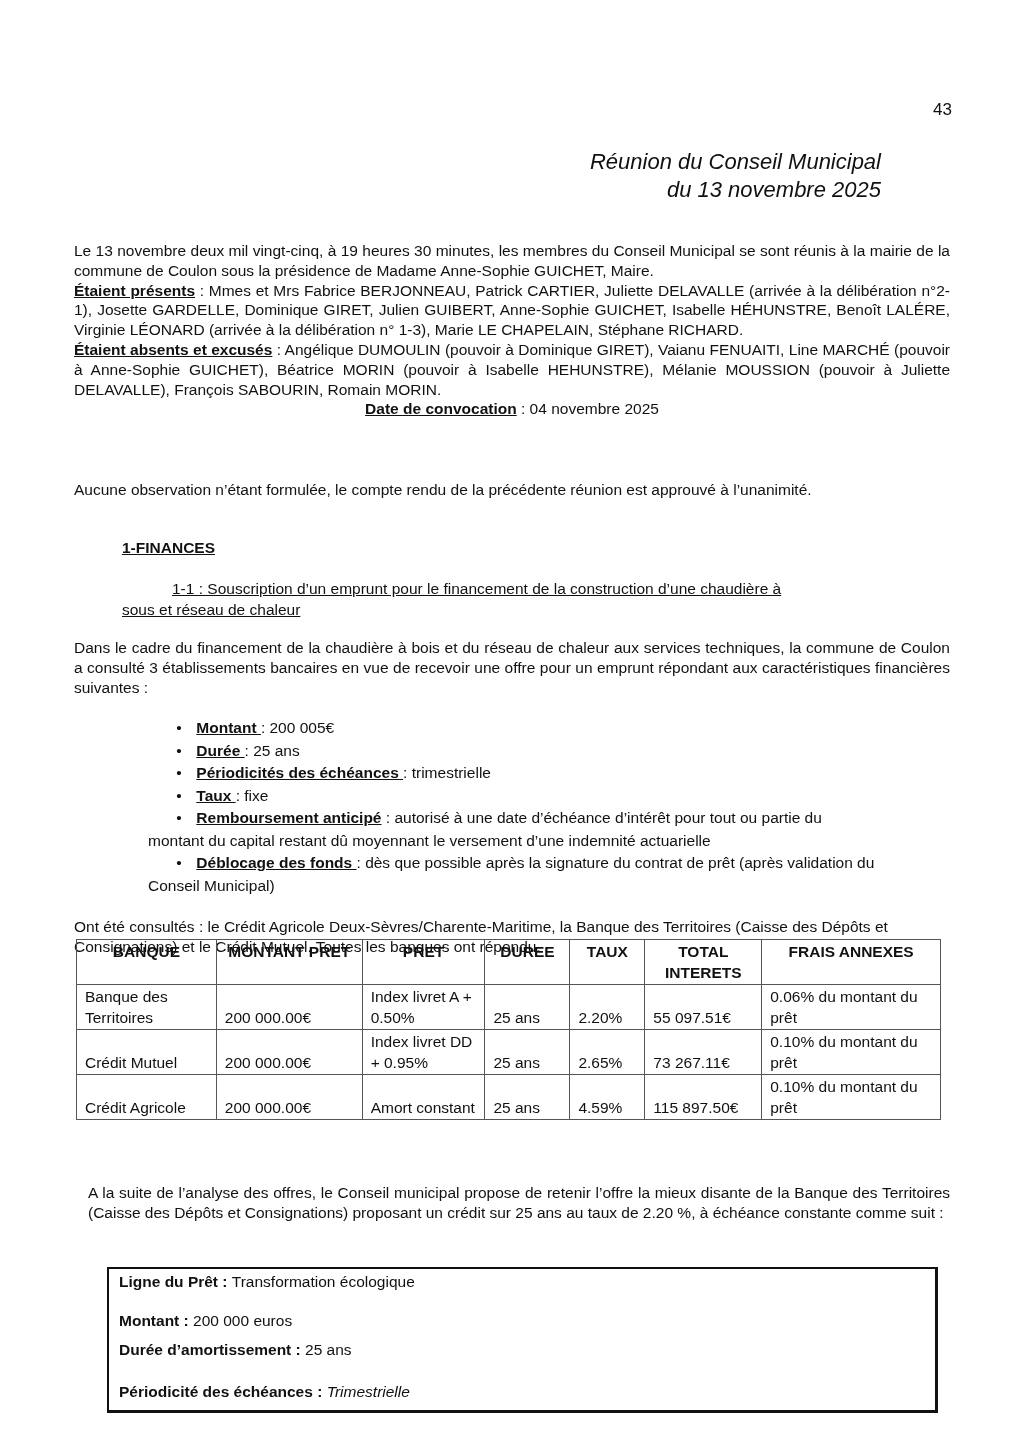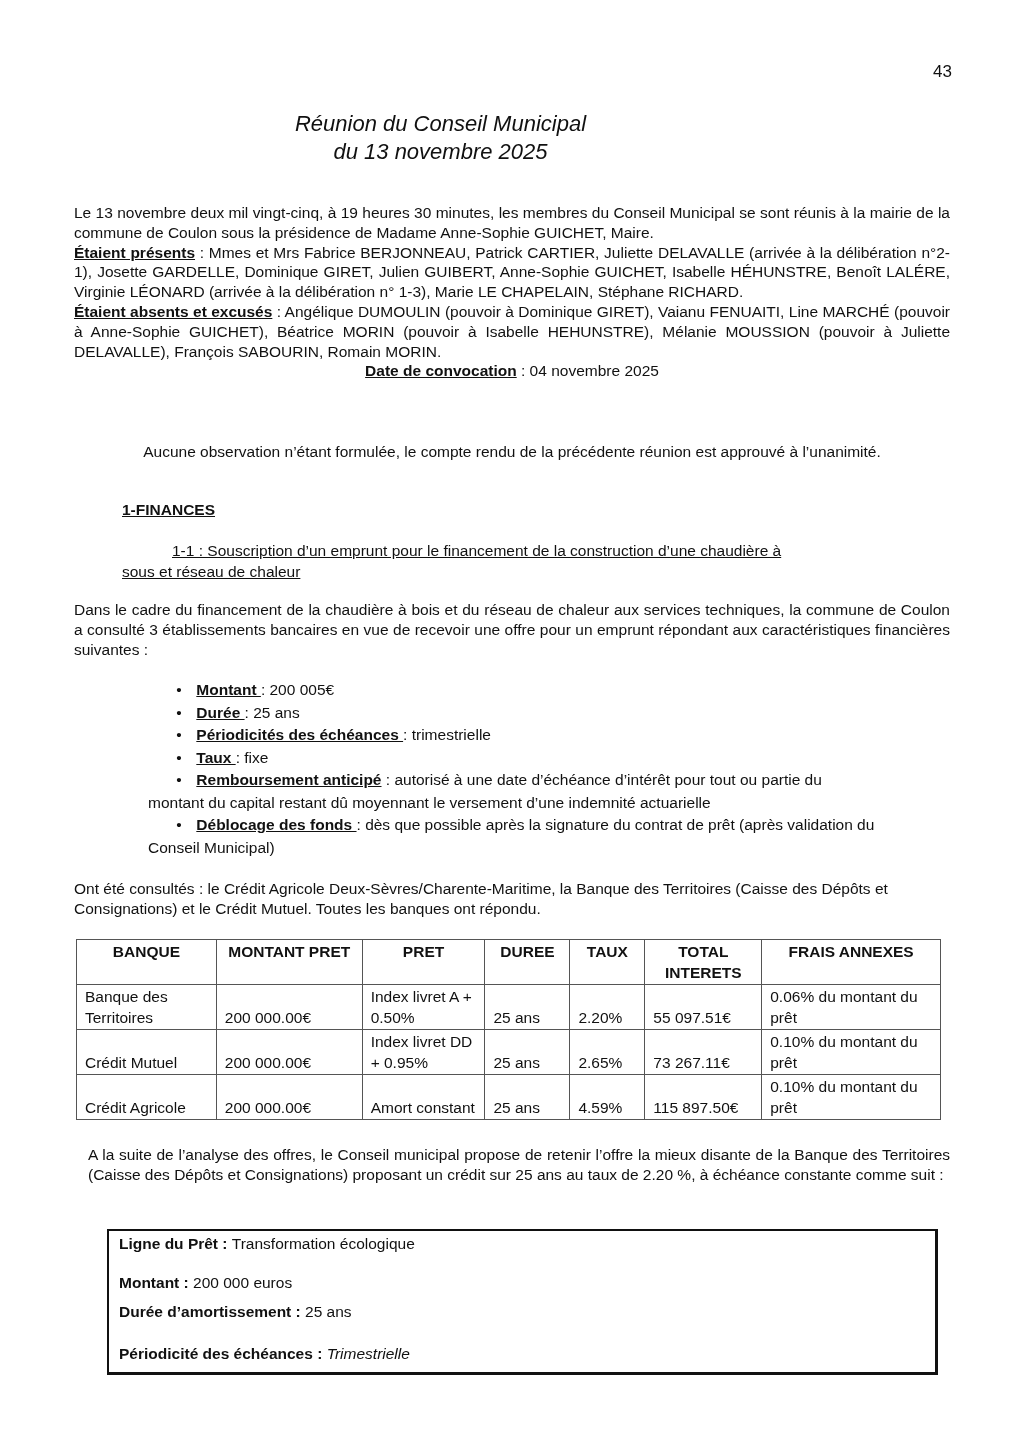--- a/index.html
+++ b/index.html
@@ -1,23 +1,23 @@
 <!DOCTYPE html>
 <html><head>
 <meta charset="utf-8">
 <style>
   html, body { margin: 0; padding: 0; background: #ffffff; }
   body {
     width: 1024px; height: 1448px; position: relative; overflow: hidden;
     font-family: "Liberation Sans", sans-serif; color: #111;
     font-size: 15.5px;
   }
-  .abs { position: absolute; }
+  .abs { position: absolute; margin-top: 38px; }
   .page-number { right: 72px; top: 62px; font-size: 17px; }
-  .title { left: 0; width: 881px; top: 110px; text-align: center; font-style: italic; font-size: 22px; line-height: 28px; }
+  .title { left: 0; width: 881px; top: 110px; text-align: right; font-style: italic; font-size: 22px; line-height: 28px; }
   .para { left: 74px; width: 876px; line-height: 19.8px; text-align: justify; }
   .para p { margin: 0; }
   .lbl { font-weight: bold; text-decoration: underline; }
   .sec { left: 122px; font-weight: bold; text-decoration: underline; font-size: 15.5px; }
   .subsec { left: 122px; width: 818px; font-weight: normal; line-height: 21px; text-align: justify; }
   .subsec span { text-decoration: underline; }
   .bullets { left: 148px; width: 804px; line-height: 22.5px; }
   .bullet { margin: 0; }
   .bullet .dot { display: inline-block; width: 26px; text-align: center; padding-left: 18px; }
   table.banks {
@@ -46,21 +46,21 @@
   <div>du 13 novembre 2025</div>
 </div>
 
 <div class="abs para" style="top:203px;">
   <p>Le 13 novembre deux mil vingt-cinq, à 19 heures 30 minutes, les membres du Conseil Municipal se sont réunis à la mairie de la commune de Coulon sous la présidence de Madame Anne-Sophie GUICHET, Maire.</p>
   <p><span class="lbl">Étaient présents</span><span> : Mmes et Mrs Fabrice BERJONNEAU, Patrick CARTIER, Juliette DELAVALLE (arrivée à la délibération n°2-1), Josette GARDELLE, Dominique GIRET, Julien GUIBERT, Anne-Sophie GUICHET, Isabelle HÉHUNSTRE, Benoît LALÉRE, Virginie LÉONARD (arrivée à la délibération n° 1-3), Marie LE CHAPELAIN, Stéphane RICHARD.</span></p>
   <p><span class="lbl">Étaient absents et excusés</span><span> : Angélique DUMOULIN (pouvoir à Dominique GIRET), Vaianu FENUAITI, Line MARCHÉ (pouvoir à Anne-Sophie GUICHET), Béatrice MORIN (pouvoir à Isabelle HEHUNSTRE), Mélanie MOUSSION (pouvoir à Juliette DELAVALLE), François SABOURIN, Romain MORIN.</span></p>
   <p style="text-align:center"><span class="lbl">Date de convocation</span><span> : 04 novembre 2025</span></p>
 </div>
 
-<div class="abs para" style="top:442px; text-align:center;">Aucune observation n’étant formulée, le compte rendu de la précédente réunion est approuvé à l’unanimité.</div>
+<div class="abs para" style="top:442px; text-align:left;">Aucune observation n’étant formulée, le compte rendu de la précédente réunion est approuvé à l’unanimité.</div>
 
 <div class="abs sec" style="top:501px;">1-FINANCES</div>
 
 <div class="abs subsec" style="top:540px;">
   <div style="text-indent:50px;"><span>1-1 : Souscription d’un emprunt pour le financement de la construction d’une chaudière à</span></div>
   <div><span>sous et réseau de chaleur</span></div>
 </div>
 
 <div class="abs para" style="top:600px;">Dans le cadre du financement de la chaudière à bois et du réseau de chaleur aux services techniques, la commune de Coulon a consulté 3 établissements bancaires en vue de recevoir une offre pour un emprunt répondant aux caractéristiques financières suivantes :</div>
 

